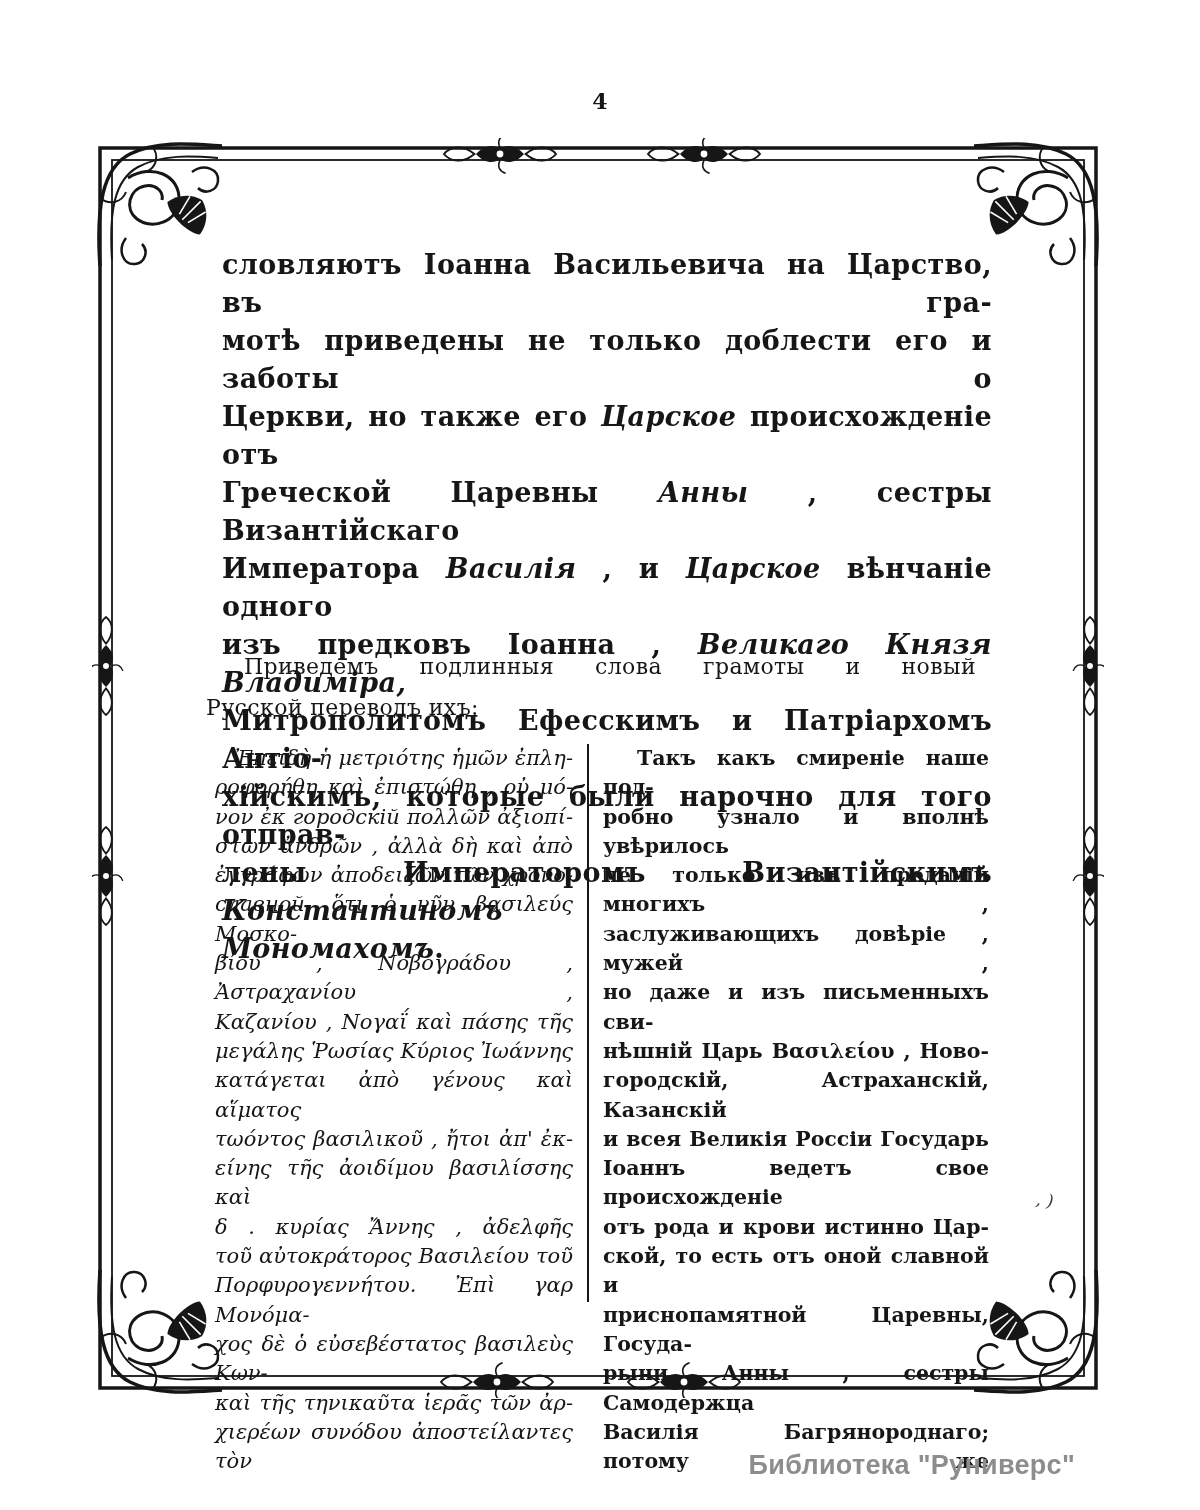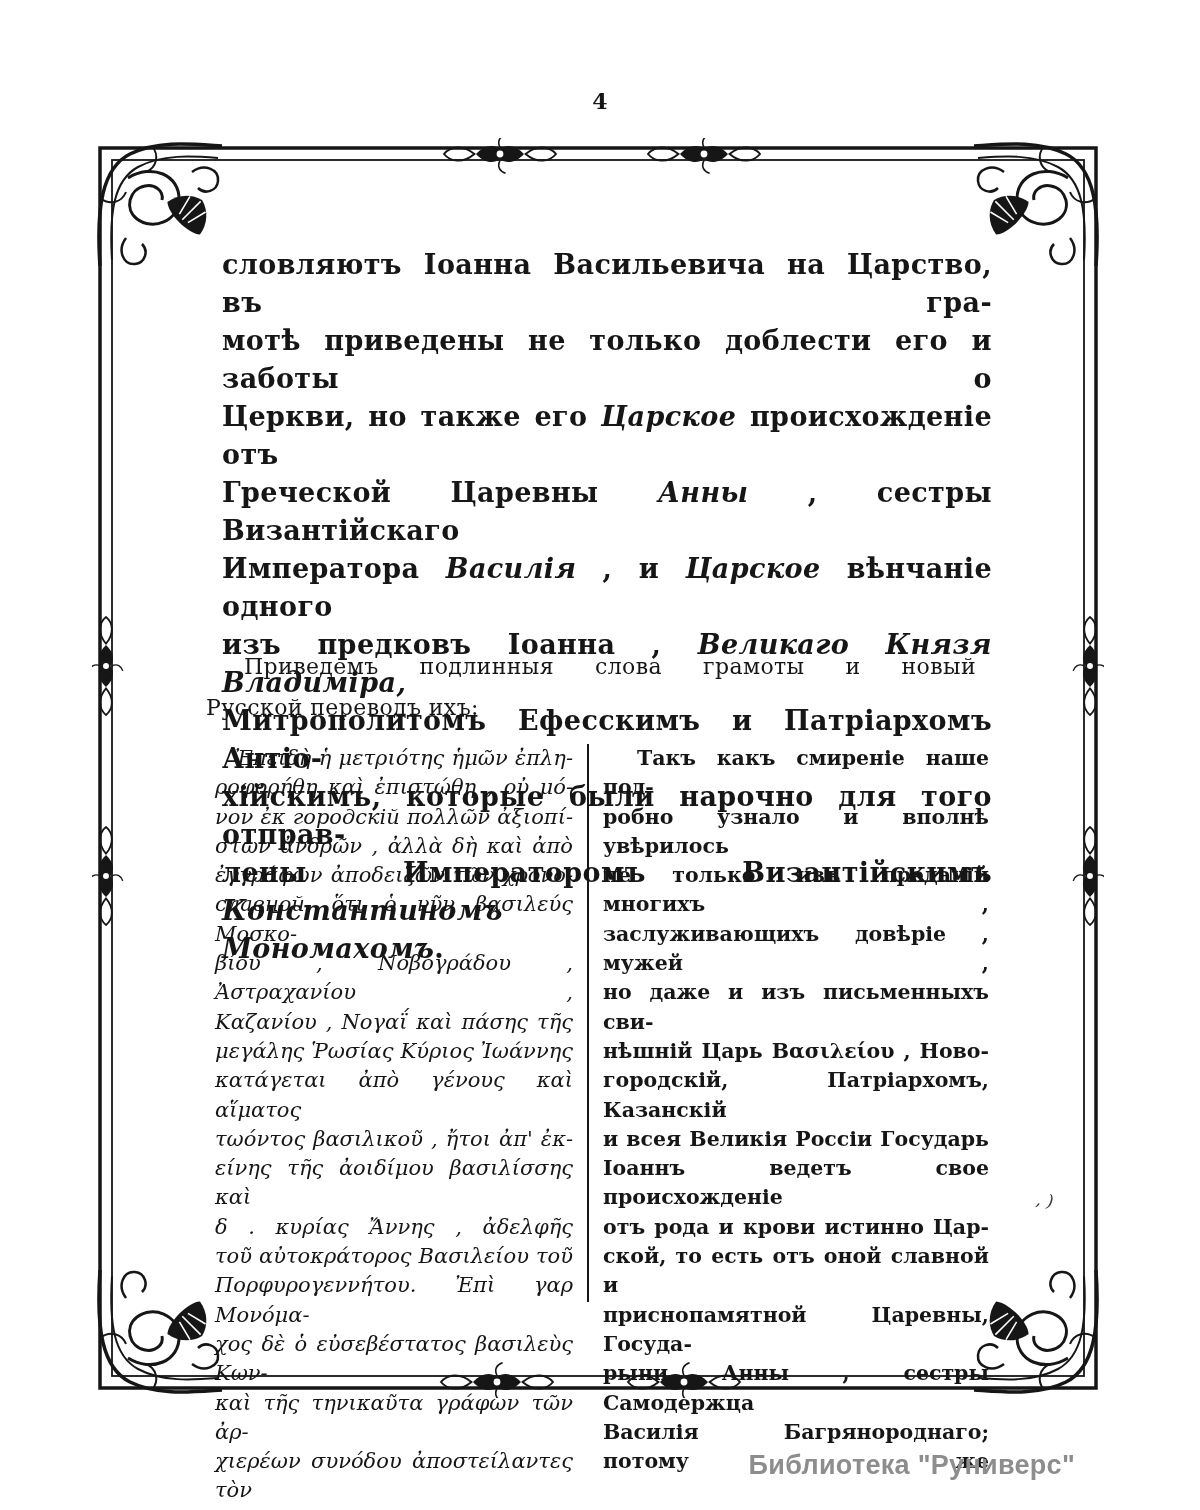--- a/index.html
+++ b/index.html
@@ -122,32 +122,32 @@
         <div class="tline">βίου , Νοβογράδου , Ἀστραχανίου ,</div>
         <div class="tline">Καζανίου , Νογαΐ καὶ πάσης τῆς</div>
         <div class="tline">μεγάλης Ῥωσίας Κύριος Ἰωάννης</div>
         <div class="tline">κατάγεται ἀπὸ γένους καὶ αἵματος</div>
         <div class="tline">τωόντος βασιλικοῦ , ἤτοι ἀπ' ἐκ-</div>
         <div class="tline">είνης τῆς ἀοιδίμου βασιλίσσης καὶ</div>
         <div class="tline">δ . κυρίας Ἄννης , ἀδελφῆς</div>
         <div class="tline">τοῦ αὐτοκράτορος Βασιλείου τοῦ</div>
         <div class="tline">Πορφυρογεννήτου. Ἐπὶ γαρ Μονόμα-</div>
         <div class="tline">χος δὲ ὁ εὐσεβέστατος βασιλεὺς Κων-</div>
-        <div class="tline">καὶ τῆς τηνικαῦτα γράφων τῶν ἀρ-</div>
+        <div class="tline">καὶ τῆς τηνικαῦτα ἱερᾶς τῶν ἀρ-</div>
         <div class="tline">χιερέων συνόδου ἀποστείλαντες τὸν</div>
       </div>
     <div class="divider"></div>
     <div class="russian">
         <div class="tline">Такъ какъ смиреніе наше под-</div>
         <div class="tline">робно узнало и вполнѣ увѣрилось</div>
         <div class="tline">не только изъ преданій многихъ ,</div>
         <div class="tline">заслуживающихъ довѣріе , мужей ,</div>
         <div class="tline">но даже и изъ письменныхъ сви-</div>
         <div class="tline">нѣшній Царь Βασιλείου , Ново-</div>
-        <div class="tline">городскій, Патріархомъ, Казанскій</div>
+        <div class="tline">городскій, Астраханскій, Казанскій</div>
         <div class="tline">и всея Великія Россіи Государь</div>
         <div class="tline">Іоаннъ ведетъ свое происхожденіе</div>
         <div class="tline">отъ рода и крови истинно Цар-</div>
         <div class="tline">ской, то есть отъ оной славной и</div>
         <div class="tline">приснопамятной Царевны, Госуда-</div>
         <div class="tline">рыни Анны , сестры Самодержца</div>
         <div class="tline">Василія Багрянороднаго; потому же</div>
       </div>
   </div>
 

